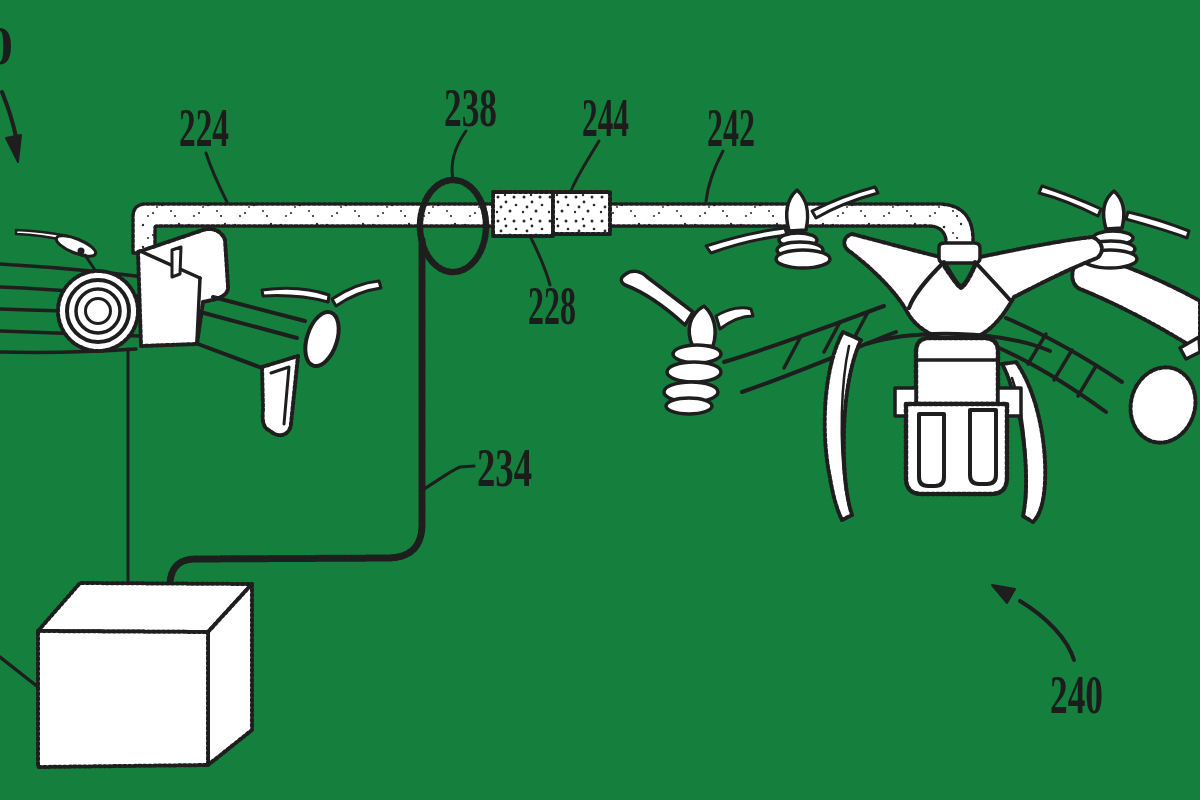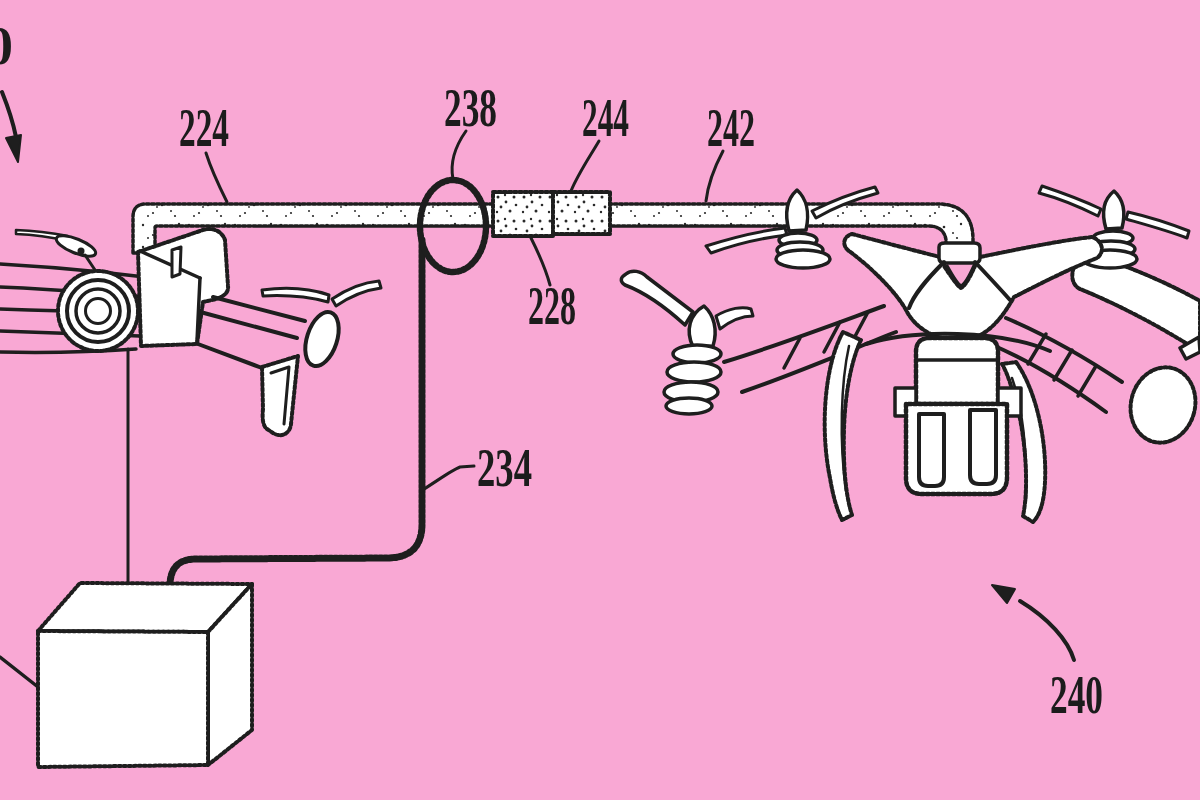--- a/index.html
+++ b/index.html
@@ -1,16 +1,16 @@
 <!DOCTYPE html>
 <html><head>
 <meta charset="utf-8">
 <style>
   html,body{margin:0;padding:0;background:#ffffff;}
-  #stage{position:relative;width:1200px;height:800px;background:#f9a8d4;overflow:hidden;
+  #stage{position:relative;width:1200px;height:800px;background:#15803d;overflow:hidden;
          font-family:"Liberation Serif", serif;}
   svg{display:block;}
   .bead{stroke-dasharray:3 2.2;}
   .bead2{stroke-dasharray:2.4 2.6;}
   text.ref{font-family:"Liberation Serif", serif;font-weight:700;font-size:54px;fill:#1c1c1c;}
 </style>
 </head>
 <body>
 
 <div id="stage">

